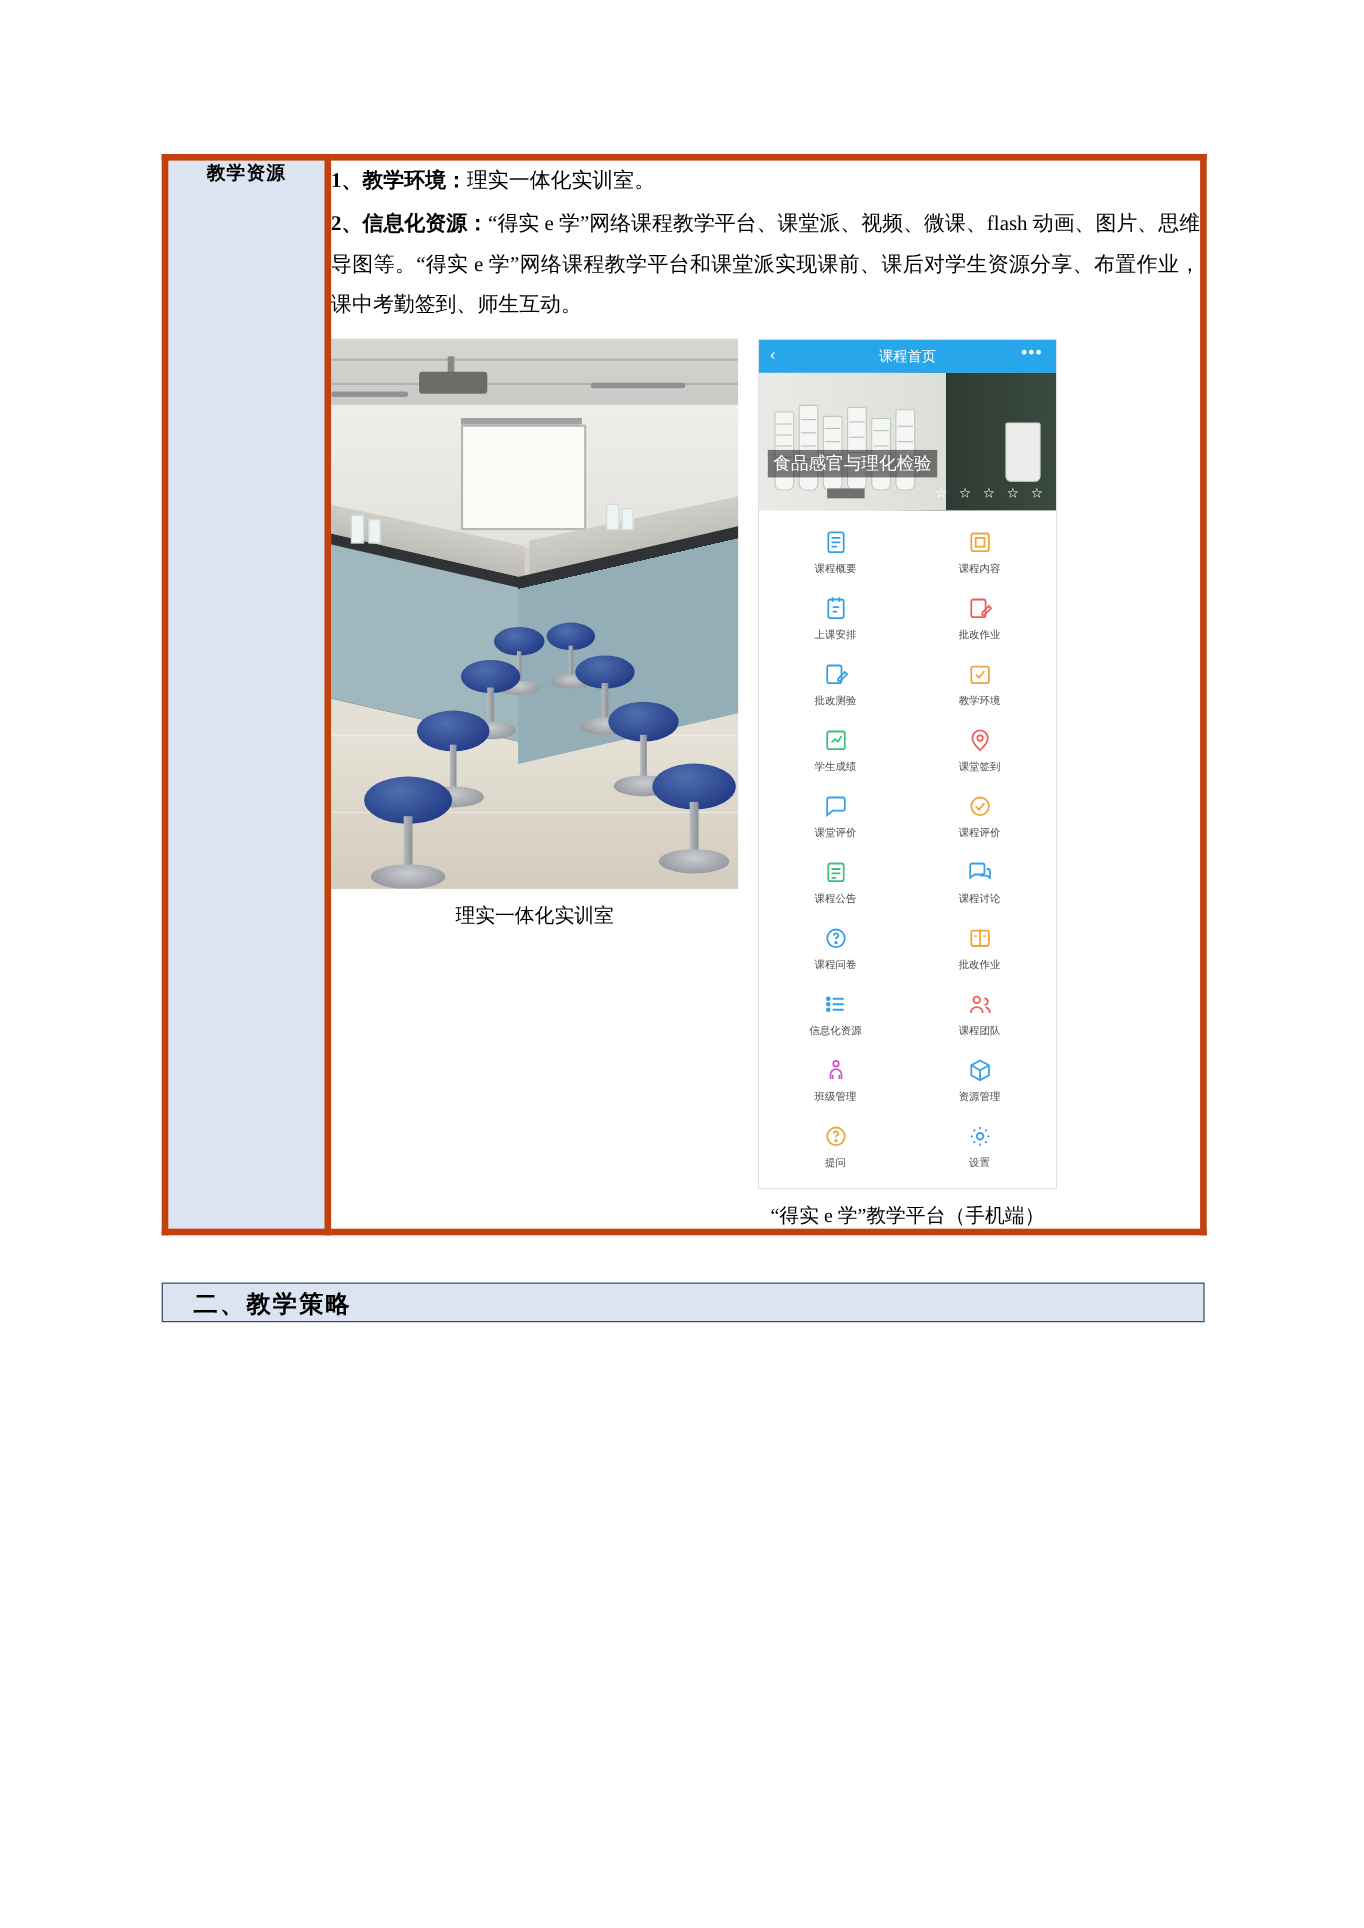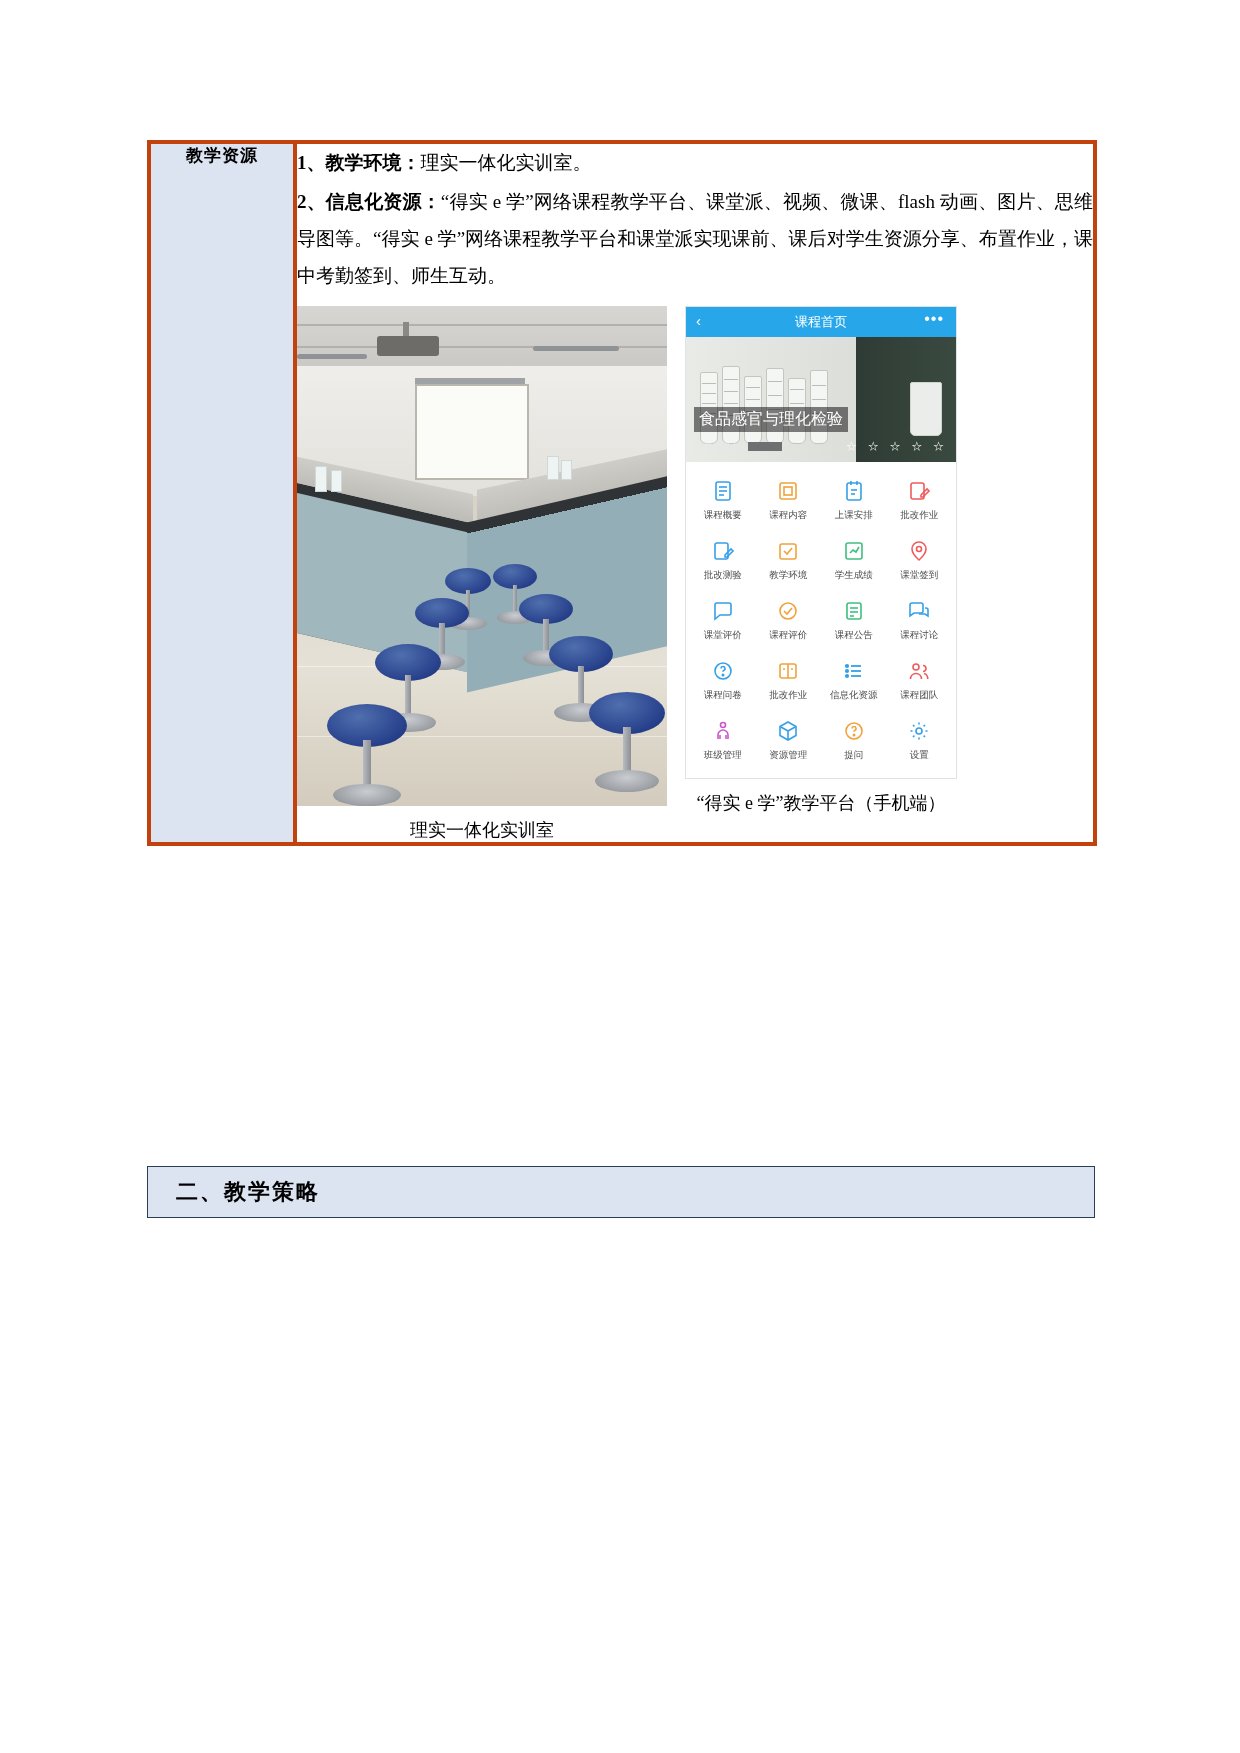--- a/index.html
+++ b/index.html
@@ -16,21 +16,21 @@
     width:1240px;height:1753px;
   }
   table.doc{
     position:absolute;
     left:147px;top:140px;
     width:950px;
     border-collapse:collapse;
     table-layout:fixed;
   }
   table.doc td{
-    border:4px solid #c2410c;
+    border:6px solid #c2410c;
     vertical-align:top;
     padding:0;
     margin-top:32px;
   }
   td.label{
     width:142px;
     background:#dce4f1;
     text-align:center;
     vertical-align:middle;
     font-family:"Liberation Sans", sans-serif;
@@ -164,42 +164,42 @@
     position:absolute;left:8px;bottom:30px;background:rgba(20,20,20,.55);
     color:#fff;font-family:"Liberation Sans", sans-serif;font-size:16px;padding:2px 5px;
   }
   .ph-bansub{
     position:absolute;left:8px;bottom:8px;color:#e8e8e8;
     font-family:"Liberation Sans", sans-serif;font-size:9px;
   }
   .ph-bansub .blk{display:inline-block;width:34px;height:9px;background:#6d6f70;vertical-align:-1px;}
   .stars{position:absolute;right:8px;bottom:8px;color:#ffffff;font-size:11px;letter-spacing:4px;}
   .grid{
-    display:grid;grid-template-columns:repeat(4,1fr);
+    display:grid;grid-template-columns:repeat(2,1fr);
     padding:10px 4px 10px 4px;gap:4px 0;
     background:#fff;
   }
   .gitem{
     display:flex;flex-direction:column;align-items:center;gap:5px;
     padding:6px 0;
   }
   .gicon{
     width:26px;height:26px;display:flex;align-items:center;justify-content:center;
   }
   .gicon svg{display:block;}
   .glabel{
     font-family:"Liberation Sans", sans-serif;
     font-size:9.5px;color:#4a4a4a;white-space:nowrap;
   }
   
   .secbar{
-    position:absolute;left:147px;top:1166px;width:948px;height:52px;
+    position:absolute;left:147px;top:1166px;width:948px;height:36px;
     background:#dce4f1;border:1px solid #2b3c58;
     box-sizing:border-box;
-    display:flex;align-items:center;
+    display:flex;align-items:flex-end;
   }
   .secbar span{
     font-family:"Liberation Sans", sans-serif;
     font-weight:bold;font-size:22px;margin-left:28px;letter-spacing:2px;
   }
   .footer{
     position:absolute;left:0;top:1576px;width:100%;text-align:center;
     font-family:"Liberation Sans", sans-serif;font-size:14px;font-weight:bold;
   }
 </style>

